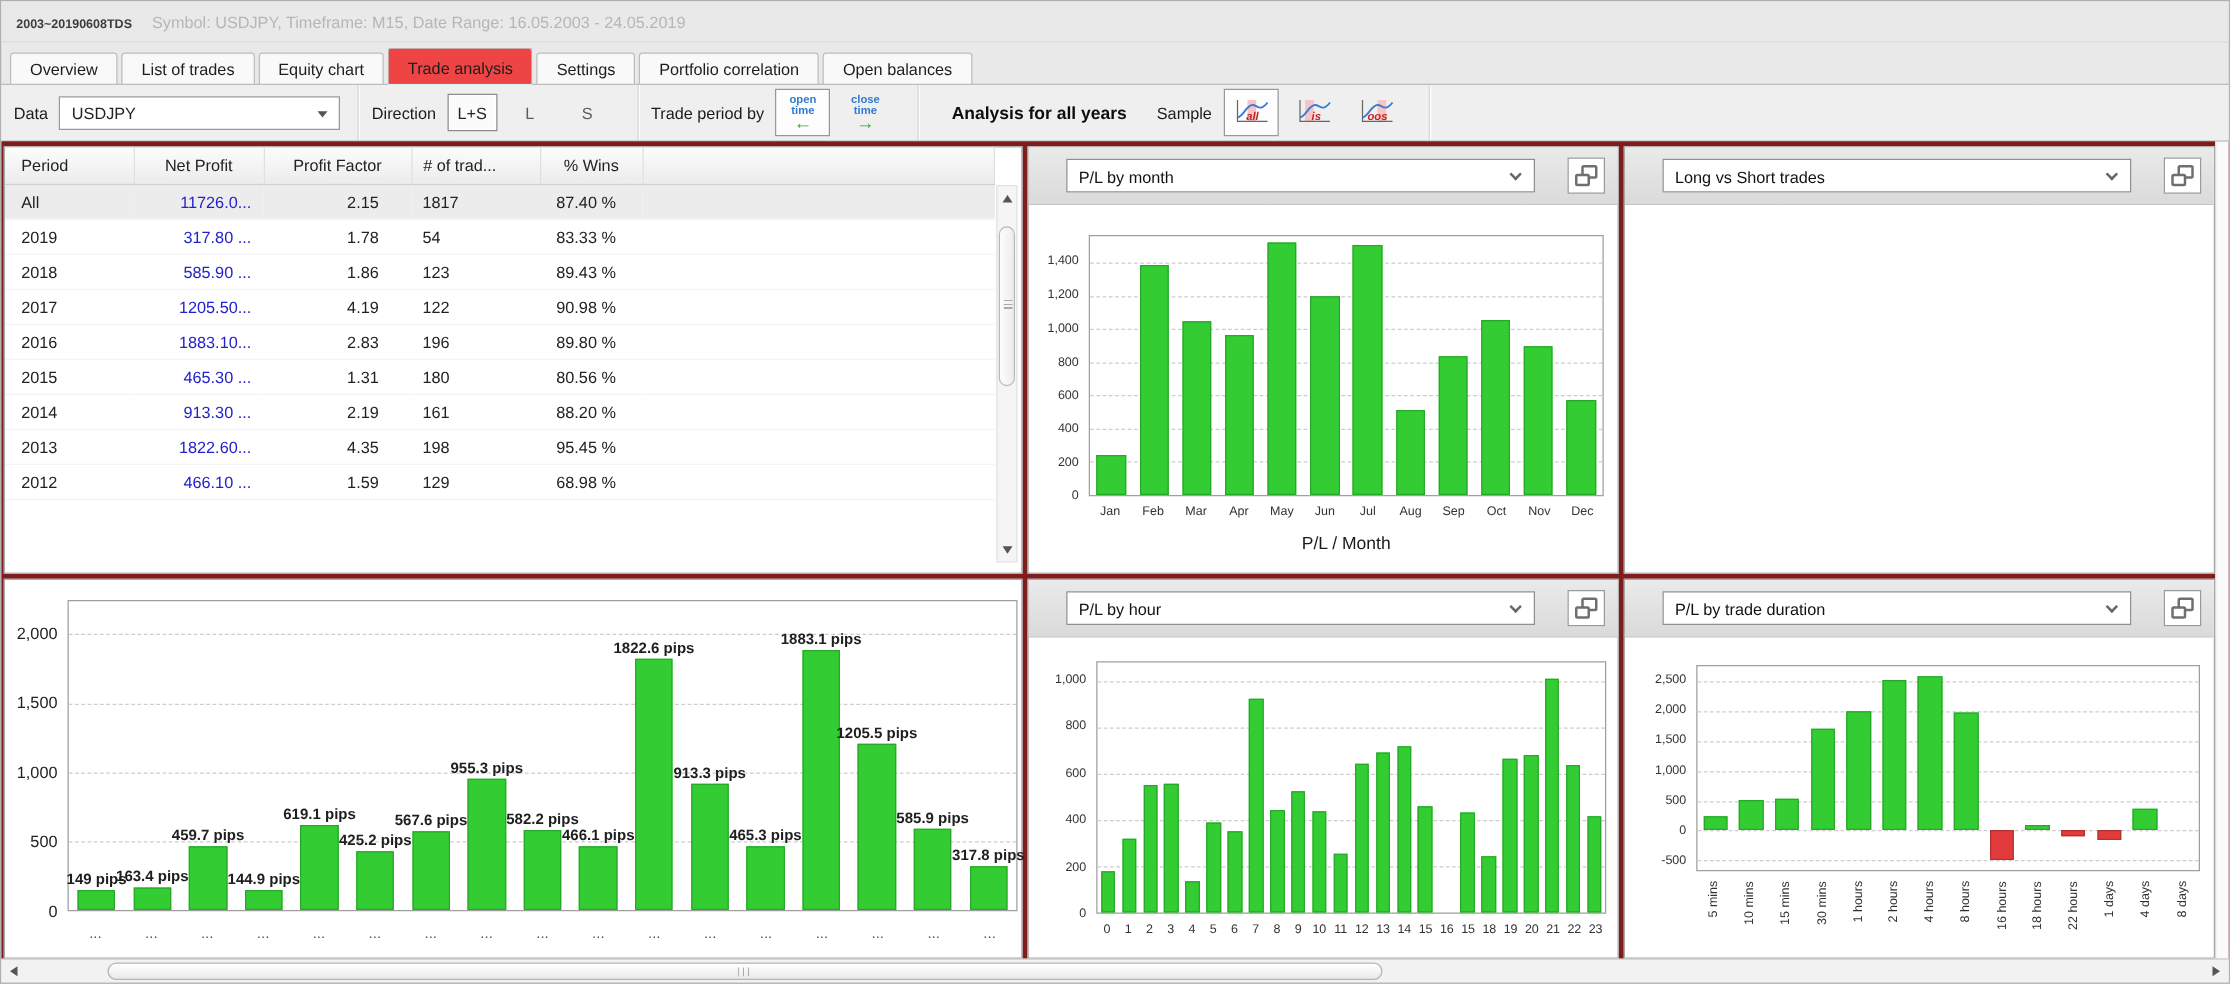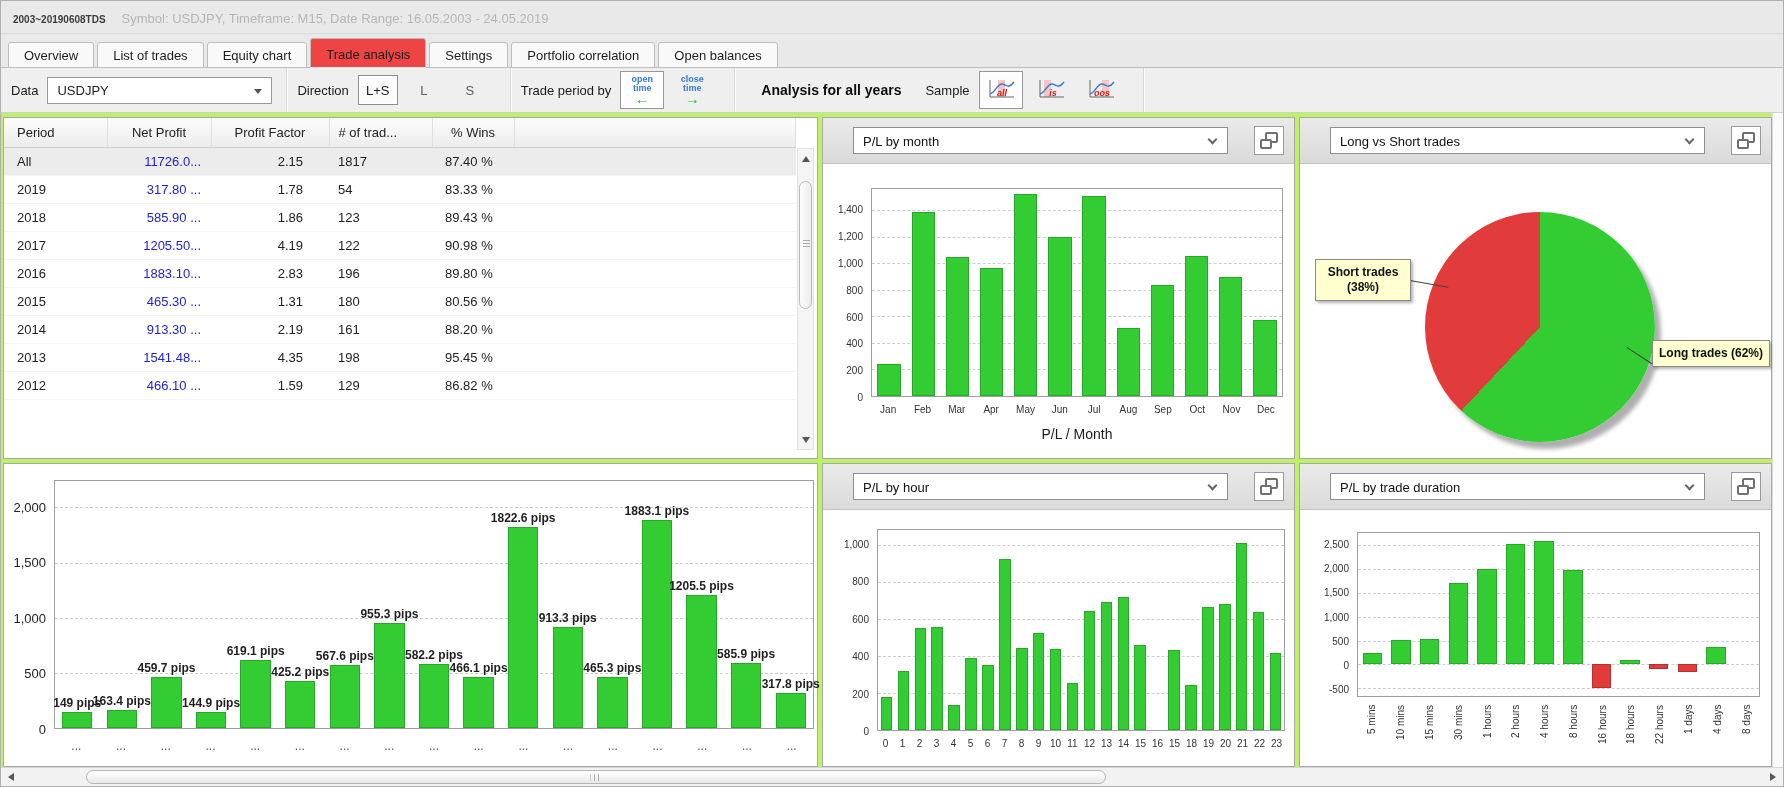--- a/index.html
+++ b/index.html
@@ -35,21 +35,21 @@
   .dir-btn { min-width:40px; height:30px; text-align:center; font-size:13px; color:#5c5c5c;
     padding-top:7px; margin-right:6px; border:1px solid transparent; }
   .dir-btn.pressed { border:1px solid #8d8d8d; background:#fbfbfb; color:#222; box-shadow:inset 0 0 0 1px #fff; }
   .icon-btn { width:44px; height:38px; margin-right:6px; display:flex; flex-direction:column;
     align-items:center; justify-content:center; border:1px solid transparent; background:transparent; }
   .icon-btn.pressed { border:1px solid #979797; background:#fdfdfd; box-shadow:inset 0 0 0 1px #fff; }
   .tt { font-size:9px; font-weight:bold; color:#2e7cd6; line-height:9px; }
   .arrow-g { font-size:15px; font-weight:bold; color:#27b427; line-height:12px; }
   .analysis { font-size:14px; font-weight:bold; color:#0d0d0d; padding-left:16px; white-space:nowrap; }
   
-  .content { position:absolute; left:0; top:112px; right:0; bottom:19px; background:#bef264; }
+  .content { position:absolute; left:0; top:112px; right:0; bottom:19px; background:#7f1d1d; }
   .panel { position:absolute; background:#fff; border:1px solid #a8a8a8; }
   #panel-table    { left:2px;    top:4px;   width:815px; height:342px; }
   #panel-month    { left:821px;  top:4px;   width:473px; height:342px; }
   #panel-pie      { left:1298px; top:4px;   width:473px; height:342px; }
   #panel-year     { left:2px;    top:350px; width:815px; height:304px; }
   #panel-hour     { left:821px;  top:350px; width:473px; height:304px; }
   #panel-duration { left:1298px; top:350px; width:473px; height:304px; }
   .right-strip { position:absolute; right:0; top:0; bottom:0; width:11px;
     background:#fafafa; border-left:1px solid #dcdcdc; }
   
@@ -292,32 +292,32 @@
             <tr>
               <td class="c0">2014</td>
               <td class="c1">913.30 ...</td>
               <td class="c2">2.19</td>
               <td class="c3">161</td>
               <td class="c4">88.20 %</td>
               <td class="c5"></td>
             </tr>
             <tr>
               <td class="c0">2013</td>
-              <td class="c1">1541.48...</td>
+              <td class="c1">1822.60...</td>
               <td class="c2">4.35</td>
               <td class="c3">198</td>
               <td class="c4">95.45 %</td>
               <td class="c5"></td>
             </tr>
             <tr>
               <td class="c0">2012</td>
               <td class="c1">466.10 ...</td>
               <td class="c2">1.59</td>
               <td class="c3">129</td>
-              <td class="c4">86.82 %</td>
+              <td class="c4">68.98 %</td>
               <td class="c5"></td>
             </tr>
           </tbody>
       </table>
       <div class="vsb">
         <div class="vsb-btn up">
             <i class="tri-up"></i>
           </div>
         <div class="vsb-thumb"></div>
         <div class="vsb-btn down">
@@ -390,27 +390,20 @@
     <div class="panel" id="panel-pie">
       <div class="chart-header">
         <div class="chart-combo">
           <span>Long vs Short trades</span>
           <span class="chev"></span>
         </div>
         <div class="copy-btn">
           <span class="sq-back"></span>
             <span class="sq-front"></span>
         </div>
-      </div>
-      <div class="chart-body">
-        <div class="pie" style="background: conic-gradient(rgb(51, 204, 51) 0deg, rgb(51, 204, 51) 223.2deg, rgb(226, 59, 59) 223.2deg, rgb(226, 59, 59) 360deg);"></div>
-        <div class="callout-line" id="line-short"></div>
-        <div class="callout-line" id="line-long"></div>
-        <div class="callout" id="callout-short">Short trades (38%)</div>
-        <div class="callout" id="callout-long">Long trades (62%)</div>
       </div>
     </div>
 
     <div class="panel" id="panel-year">
       <div class="chart-body">
         <div class="ygutter">
             <div class="ytick" style="top: 100%;">0</div>
             <div class="ytick" style="top: 77.6786%;">500</div>
             <div class="ytick" style="top: 55.3571%;">1,000</div>
             <div class="ytick" style="top: 33.0357%;">1,500</div>

